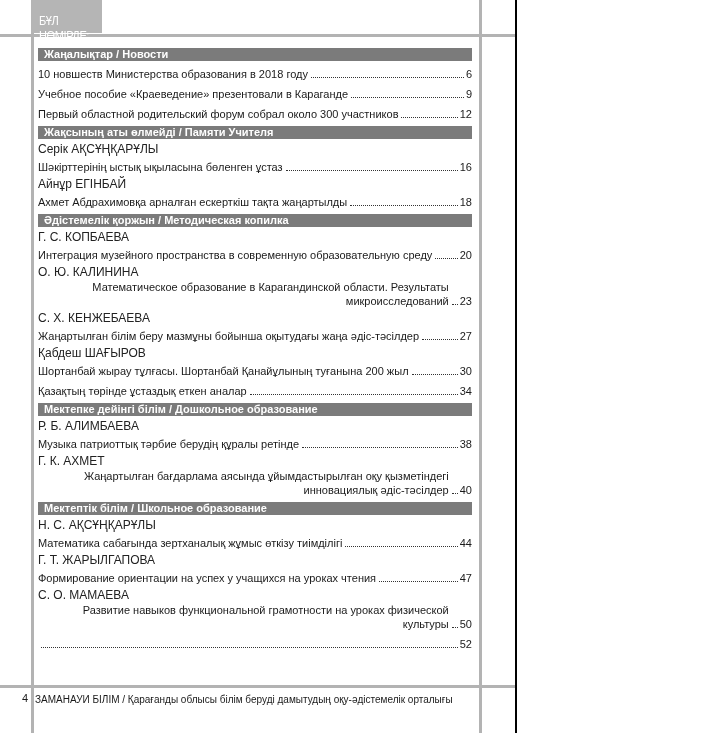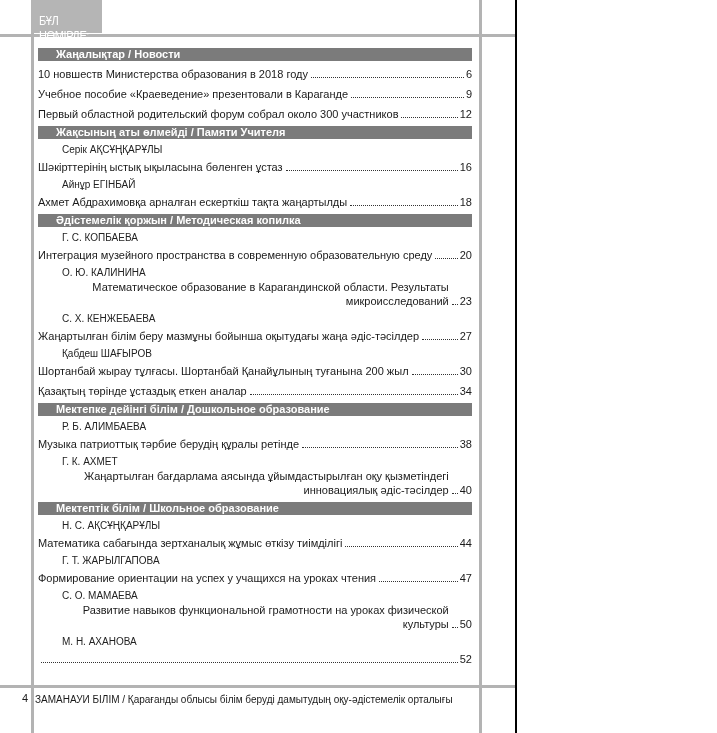--- a/index.html
+++ b/index.html
@@ -6,22 +6,22 @@
   body { width:717px; height:733px; position:relative; overflow:hidden;
          font-family:"Liberation Sans", sans-serif; color:#1a1a1a; }
   .vline { position:absolute; background:#b3b3b3; width:3px; }
   .hline { position:absolute; background:#b3b3b3; height:3px; }
   .edge  { position:absolute; background:#000000; width:2px; top:0; height:733px; left:515px; }
   .header-box { position:absolute; left:31px; top:0; width:71px; height:33px; background:#b5b5b5; }
   .header-box span { position:absolute; left:8px; top:13px; color:#ffffff; font-size:13px;
                      font-family:"Liberation Sans", sans-serif; letter-spacing:-0.5px; transform:scaleX(0.85); transform-origin:left; display:inline-block; }
   #toc { position:absolute; left:38px; top:48px; width:434px; }
   .section-bar { background:#7b7b7b; color:#ffffff; font-weight:bold; font-size:11px; height:13px; line-height:13px;
-                 padding-left:18px; margin-bottom:3px; white-space:nowrap; }
-  .author { font-size:10px; color:#222; height:15px; line-height:15px; text-transform:none; letter-spacing:0;margin-left:24px; }
+                 padding-left:6px; margin-bottom:3px; white-space:nowrap; }
+  .author { font-size:12px; color:#222; height:15px; line-height:15px; text-transform:none; letter-spacing:0; }
   .entry { display:flex; align-items:flex-end; font-size:11px; line-height:14px; min-height:20px; padding-bottom:3px; box-sizing:border-box;text-align:right; }
   .entry .title { flex:0 1 auto; }
   .entry .dots { flex:1 1 auto; border-bottom:1px dotted #333; margin:0 2px 3px 3px; min-width:6px; }
   .entry .page { flex:0 0 auto; }
   .gap { height:2px; }
   .footer-num { position:absolute; left:22px; top:692px; font-size:11px; }
   .footer-text { position:absolute; left:35px; top:694px; font-size:10px; white-space:nowrap; }
 </style>
 </head>
 <body>
@@ -125,21 +125,20 @@
       <span class="title">Формирование ориентации на успех у учащихся на уроках чтения</span>
       <span class="dots"></span>
       <span class="page">47</span>
     </div>
     <div class="author">С. О. МАМАЕВА</div>
     <div class="entry">
       <span class="title">Развитие навыков функциональной грамотности на уроках физической культуры</span>
       <span class="dots"></span>
       <span class="page">50</span>
     </div>
-    <div class="author">М. Н. АХАНОВА</div>
     <div class="entry">
       <span class="dots"></span>
       <span class="page">52</span>
     </div>
     <div class="gap"></div>
   </div>
 
 <div class="footer-num">4</div>
 <div class="footer-text">ЗАМАНАУИ БІЛІМ / Қарағанды облысы білім беруді дамытудың оқу-әдістемелік орталығы</div>
 

